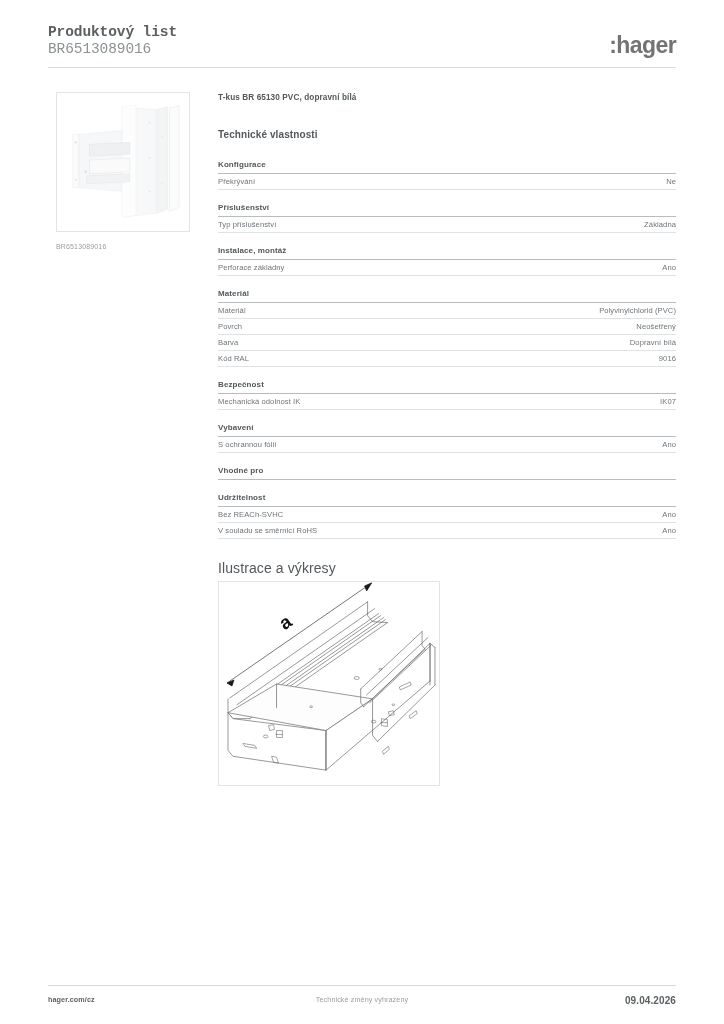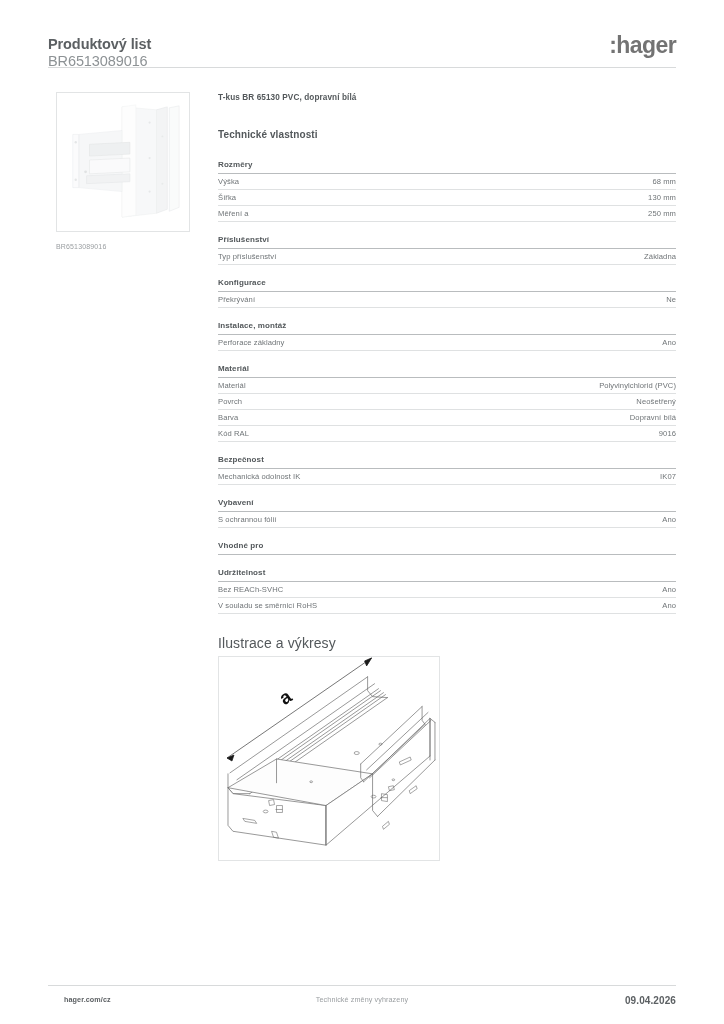--- a/index.html
+++ b/index.html
@@ -27,21 +27,21 @@
 
   
   .header {
     position: absolute;
     left: 48px; top: 24px;
     width: 628px;
     height: 44px;
   }
   .header-title-block {
     position: absolute;
-    left: 0; top: 12px;
+    left: 0; top: 0; font-family: Liberation Mono, monospace;
   }
   .doc-title {
     font-size: 14.5px;
     font-weight: bold;
     color: #5c6063;
     line-height: 17px;
     letter-spacing: -0.1px;
   }
   .doc-subtitle {
     font-size: 14.5px;
@@ -174,21 +174,21 @@
     height: 1px;
     background: #d8dadb;
   }
   .footer {
     position: absolute;
     left: 48px; top: 995px;
     width: 628px;
     height: 14px;
   }
   .footer-left {
-    position: absolute; left: 16px; top: 0;
+    position: absolute; left: 0; top: 0;
     font-size: 7.2px;
     font-weight: bold;
     color: #5c6063;
     letter-spacing: 0.1px;
   }
   .footer-center {
     position: absolute; left: 0; right: 0; top: 0;
     text-align: center;
     font-size: 7.2px;
     color: #9a9ea1;
@@ -246,46 +246,31 @@
   </div>
   <div class="photo-caption">BR6513089016</div>
 
   <div class="content">
 
     <div class="product-name">T-kus BR 65130 PVC, dopravní bílá</div>
     <div class="tech-head">Technické vlastnosti</div>
 
     <div id="groups-container">
         <div class="group">
-          <div class="group-title">Rozměry</div>
-          <div class="row">
-            <span class="row-label">Výška</span>
-            <span class="row-value">68 mm</span>
-          </div>
-          <div class="row">
-            <span class="row-label">Šířka</span>
-            <span class="row-value">130 mm</span>
-          </div>
-          <div class="row">
-            <span class="row-label">Měření a</span>
-            <span class="row-value">250 mm</span>
+          <div class="group-title">Konfigurace</div>
+          <div class="row">
+            <span class="row-label">Překrývání</span>
+            <span class="row-value">Ne</span>
           </div>
         </div>
         <div class="group">
           <div class="group-title">Příslušenství</div>
           <div class="row">
             <span class="row-label">Typ příslušenství</span>
             <span class="row-value">Základna</span>
-          </div>
-        </div>
-        <div class="group">
-          <div class="group-title">Konfigurace</div>
-          <div class="row">
-            <span class="row-label">Překrývání</span>
-            <span class="row-value">Ne</span>
           </div>
         </div>
         <div class="group">
           <div class="group-title">Instalace, montáž</div>
           <div class="row">
             <span class="row-label">Perforace základny</span>
             <span class="row-value">Ano</span>
           </div>
         </div>
         <div class="group">

